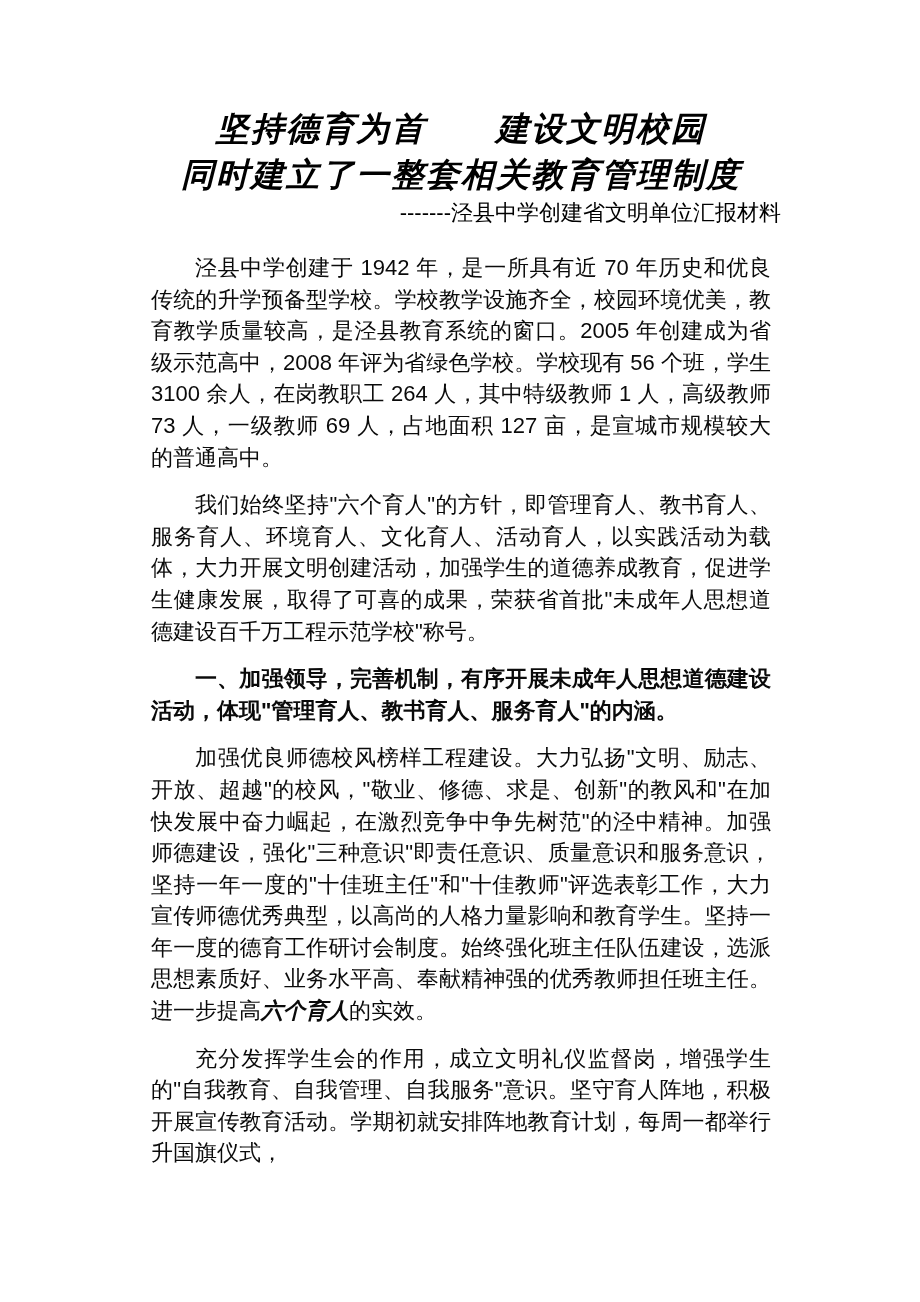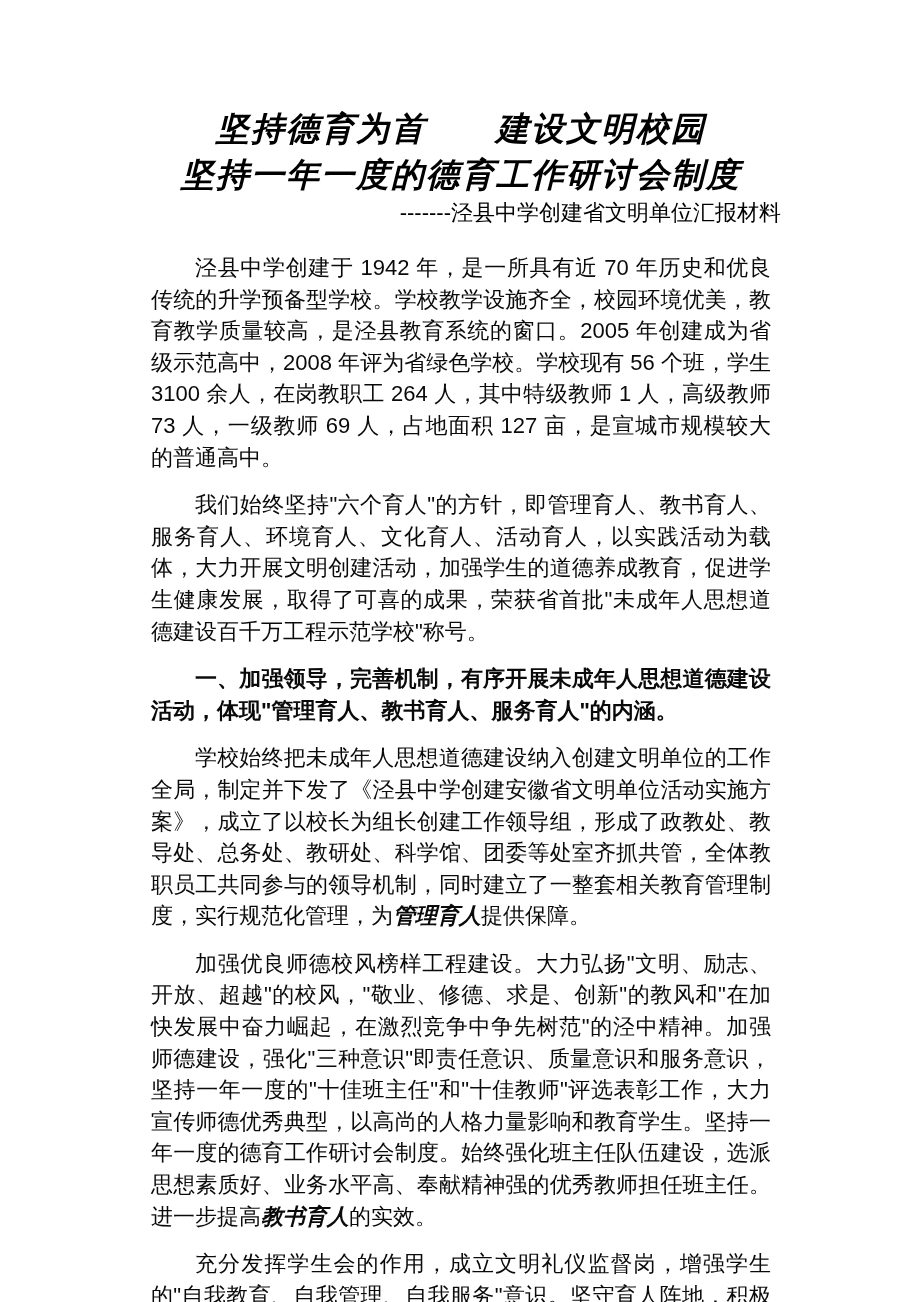--- a/index.html
+++ b/index.html
@@ -60,33 +60,32 @@
     }
   </style>
 </head>
 <body>
 
 <div class="page">
   <div class="content">
 
     <h1 class="doc-title">坚持德育为首　　建设文明校园</h1>
 
-    <h1 class="doc-title">坚持一年一度的德育工作研讨会制度</h1>
+    <h1 class="doc-title">同时建立了一整套相关教育管理制度</h1>
 
     <div class="byline">-------泾县中学创建省文明单位汇报材料</div>
 
     <div class="bodytext">
 
       <p>泾县中学创建于 1942 年，是一所具有近 70 年历史和优良传统的升学预备型学校。学校教学设施齐全，校园环境优美，教育教学质量较高，是泾县教育系统的窗口。2005 年创建成为省级示范高中，2008 年评为省绿色学校。学校现有 56 个班，学生 3100 余人，在岗教职工 264 人，其中特级教师 1 人，高级教师 73 人，一级教师 69 人，占地面积 127 亩，是宣城市规模较大的普通高中。</p>
 
       <p>我们始终坚持"六个育人"的方针，即管理育人、教书育人、服务育人、环境育人、文化育人、活动育人，以实践活动为载体，大力开展文明创建活动，加强学生的道德养成教育，促进学生健康发展，取得了可喜的成果，荣获省首批"未成年人思想道德建设百千万工程示范学校"称号。</p>
 
       <p class="section-heading">一、加强领导，完善机制，有序开展未成年人思想道德建设活动，体现"管理育人、教书育人、服务育人"的内涵。</p>
 
-      <p><span>学校始终把未成年人思想道德建设纳入创建文明单位的工作全局，制定并下发了《泾县中学创建安徽省文明单位活动实施方案》，成立了以校长为组长创建工作领导组，形成了政教处、教导处、总务处、教研处、科学馆、团委等处室齐抓共管，全体教职员工共同参与的领导机制，同时建立了一整套相关教育管理制度，实行规范化管理，为</span><span class="inline-em">管理育人</span><span>提供保障。</span></p>
 
-      <p><span>加强优良师德校风榜样工程建设。大力弘扬"文明、励志、开放、超越"的校风，"敬业、修德、求是、创新"的教风和"在加快发展中奋力崛起，在激烈竞争中争先树范"的泾中精神。加强师德建设，强化"三种意识"即责任意识、质量意识和服务意识，坚持一年一度的"十佳班主任"和"十佳教师"评选表彰工作，大力宣传师德优秀典型，以高尚的人格力量影响和教育学生。坚持一年一度的德育工作研讨会制度。始终强化班主任队伍建设，选派思想素质好、业务水平高、奉献精神强的优秀教师担任班主任。进一步提高</span><span class="inline-em">教书育人</span><span>的实效。</span></p>
+      <p><span>加强优良师德校风榜样工程建设。大力弘扬"文明、励志、开放、超越"的校风，"敬业、修德、求是、创新"的教风和"在加快发展中奋力崛起，在激烈竞争中争先树范"的泾中精神。加强师德建设，强化"三种意识"即责任意识、质量意识和服务意识，坚持一年一度的"十佳班主任"和"十佳教师"评选表彰工作，大力宣传师德优秀典型，以高尚的人格力量影响和教育学生。坚持一年一度的德育工作研讨会制度。始终强化班主任队伍建设，选派思想素质好、业务水平高、奉献精神强的优秀教师担任班主任。进一步提高</span><span class="inline-em">六个育人</span><span>的实效。</span></p>
 
       <p>充分发挥学生会的作用，成立文明礼仪监督岗，增强学生的"自我教育、自我管理、自我服务"意识。坚守育人阵地，积极开展宣传教育活动。学期初就安排阵地教育计划，每周一都举行升国旗仪式，</p>
 
     </div>
   </div>
 </div>
 
 </body></html>

